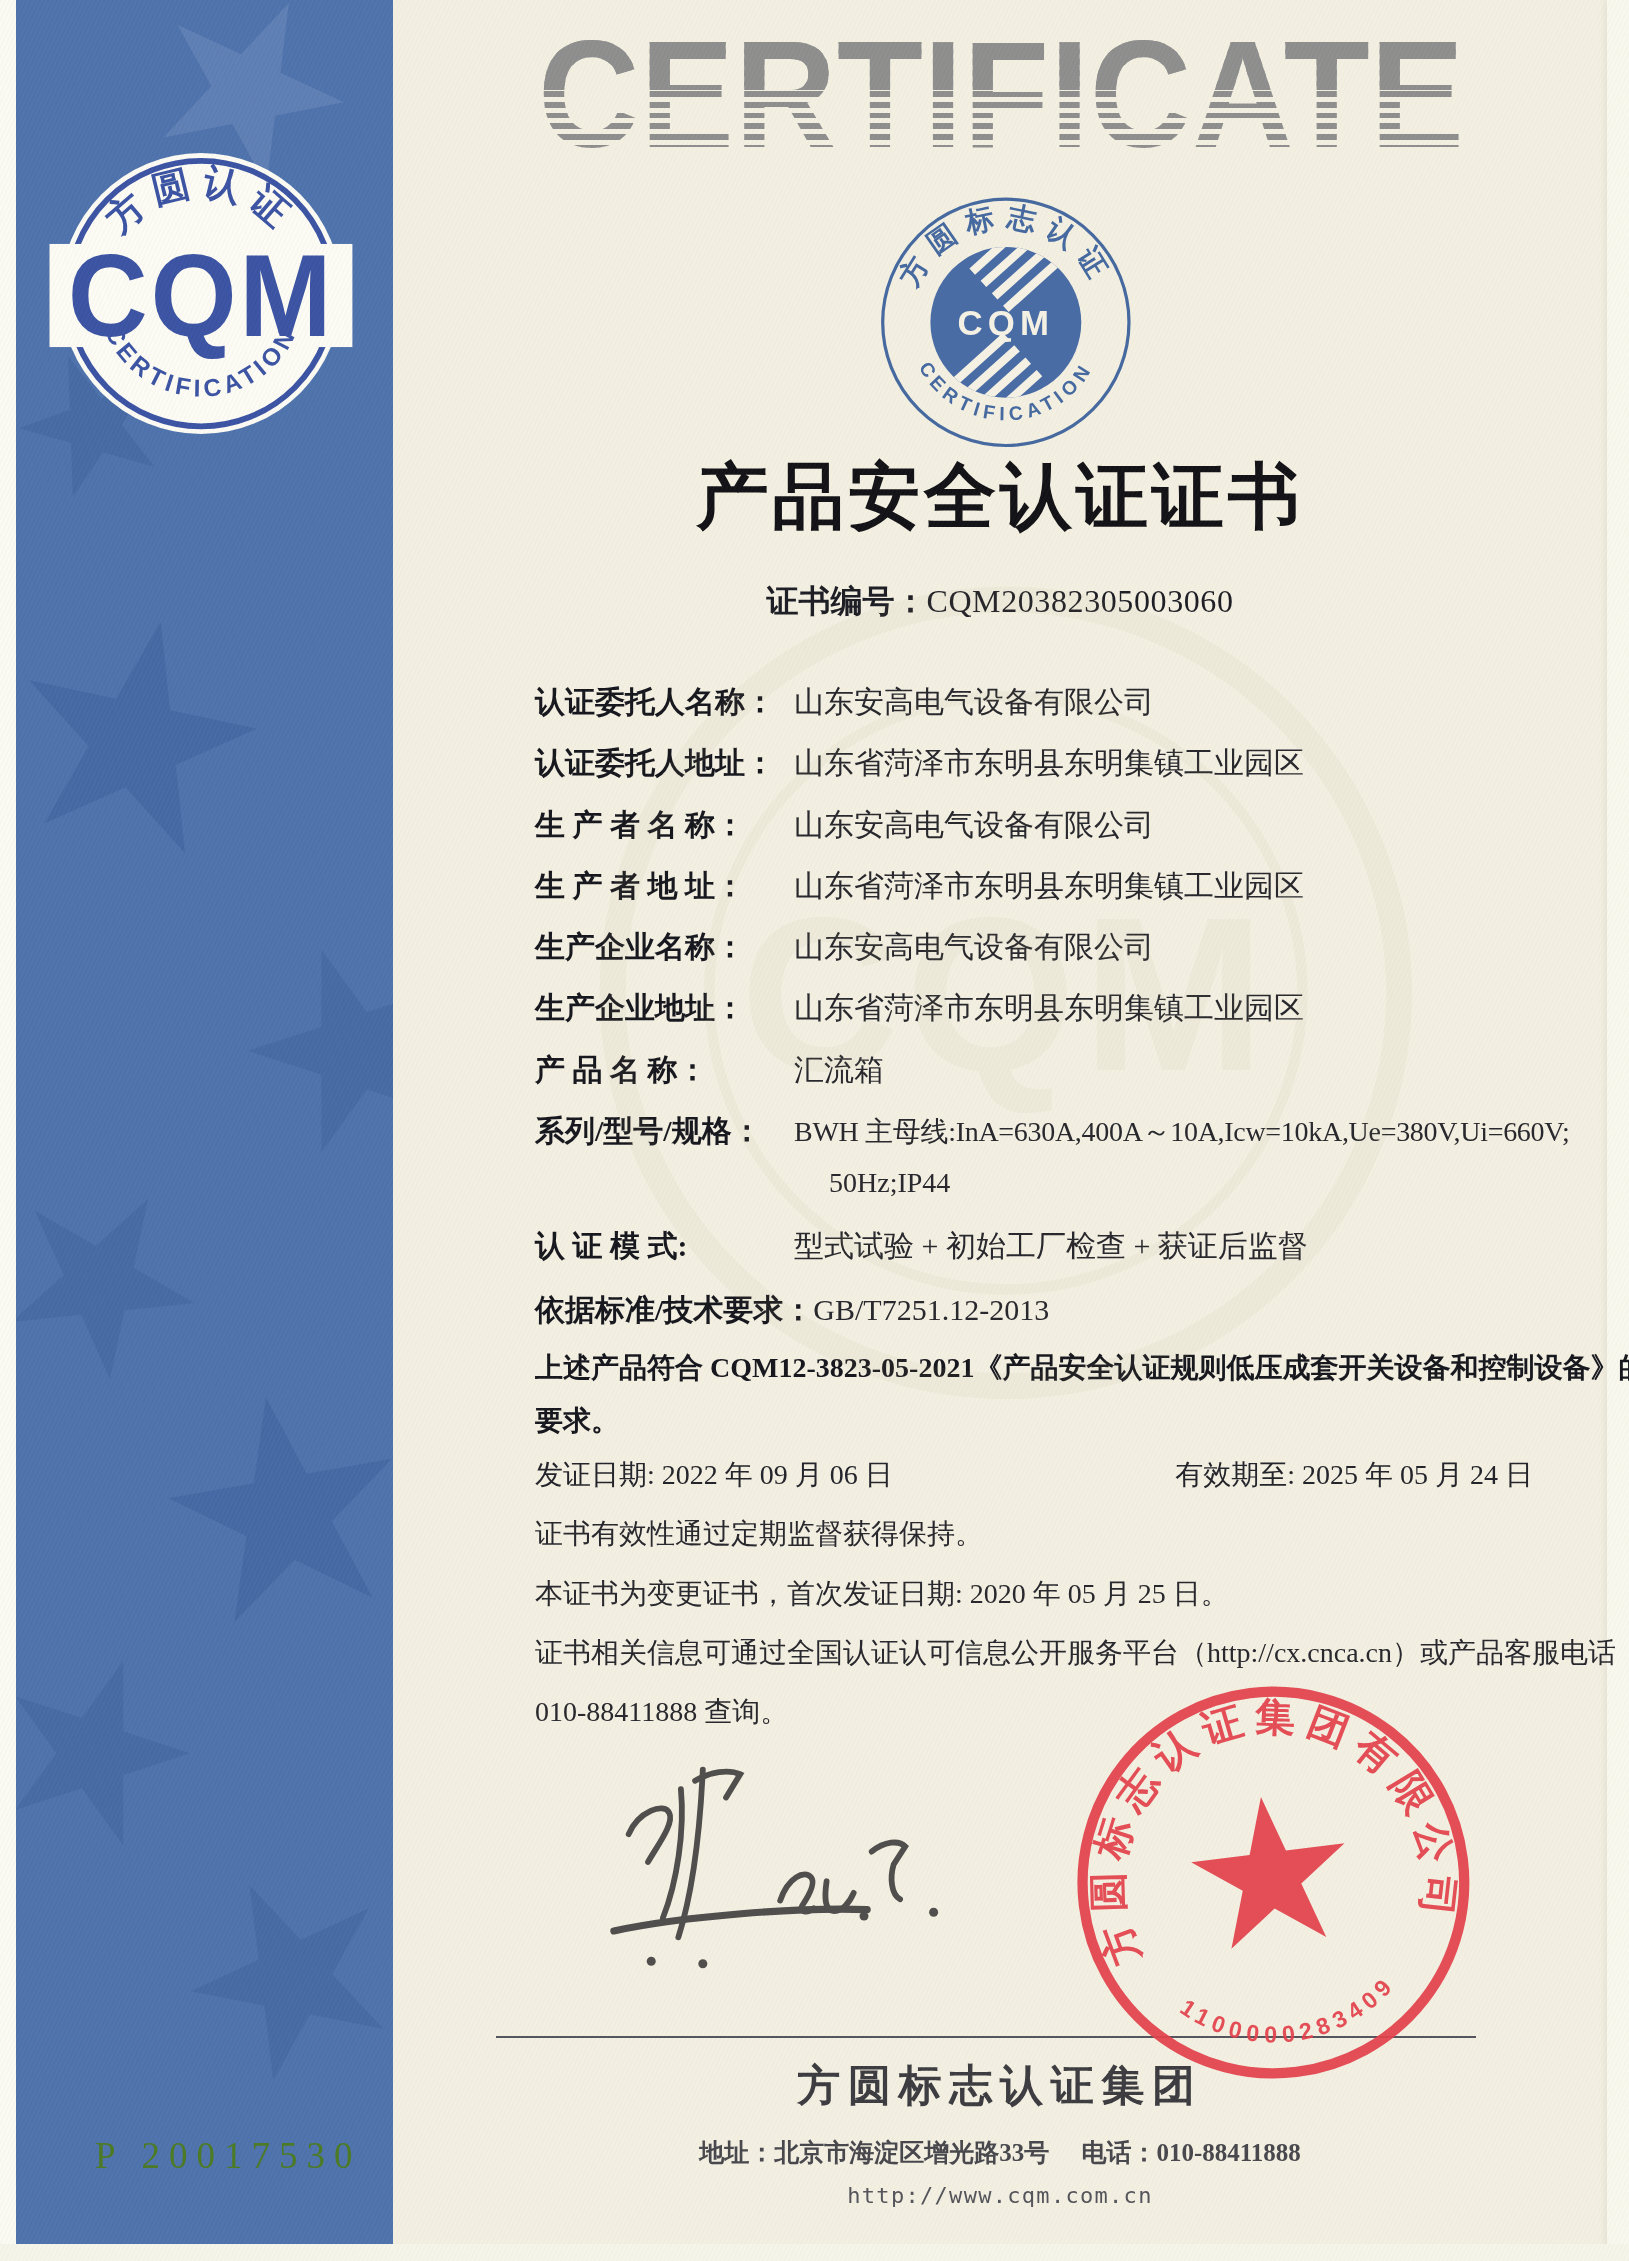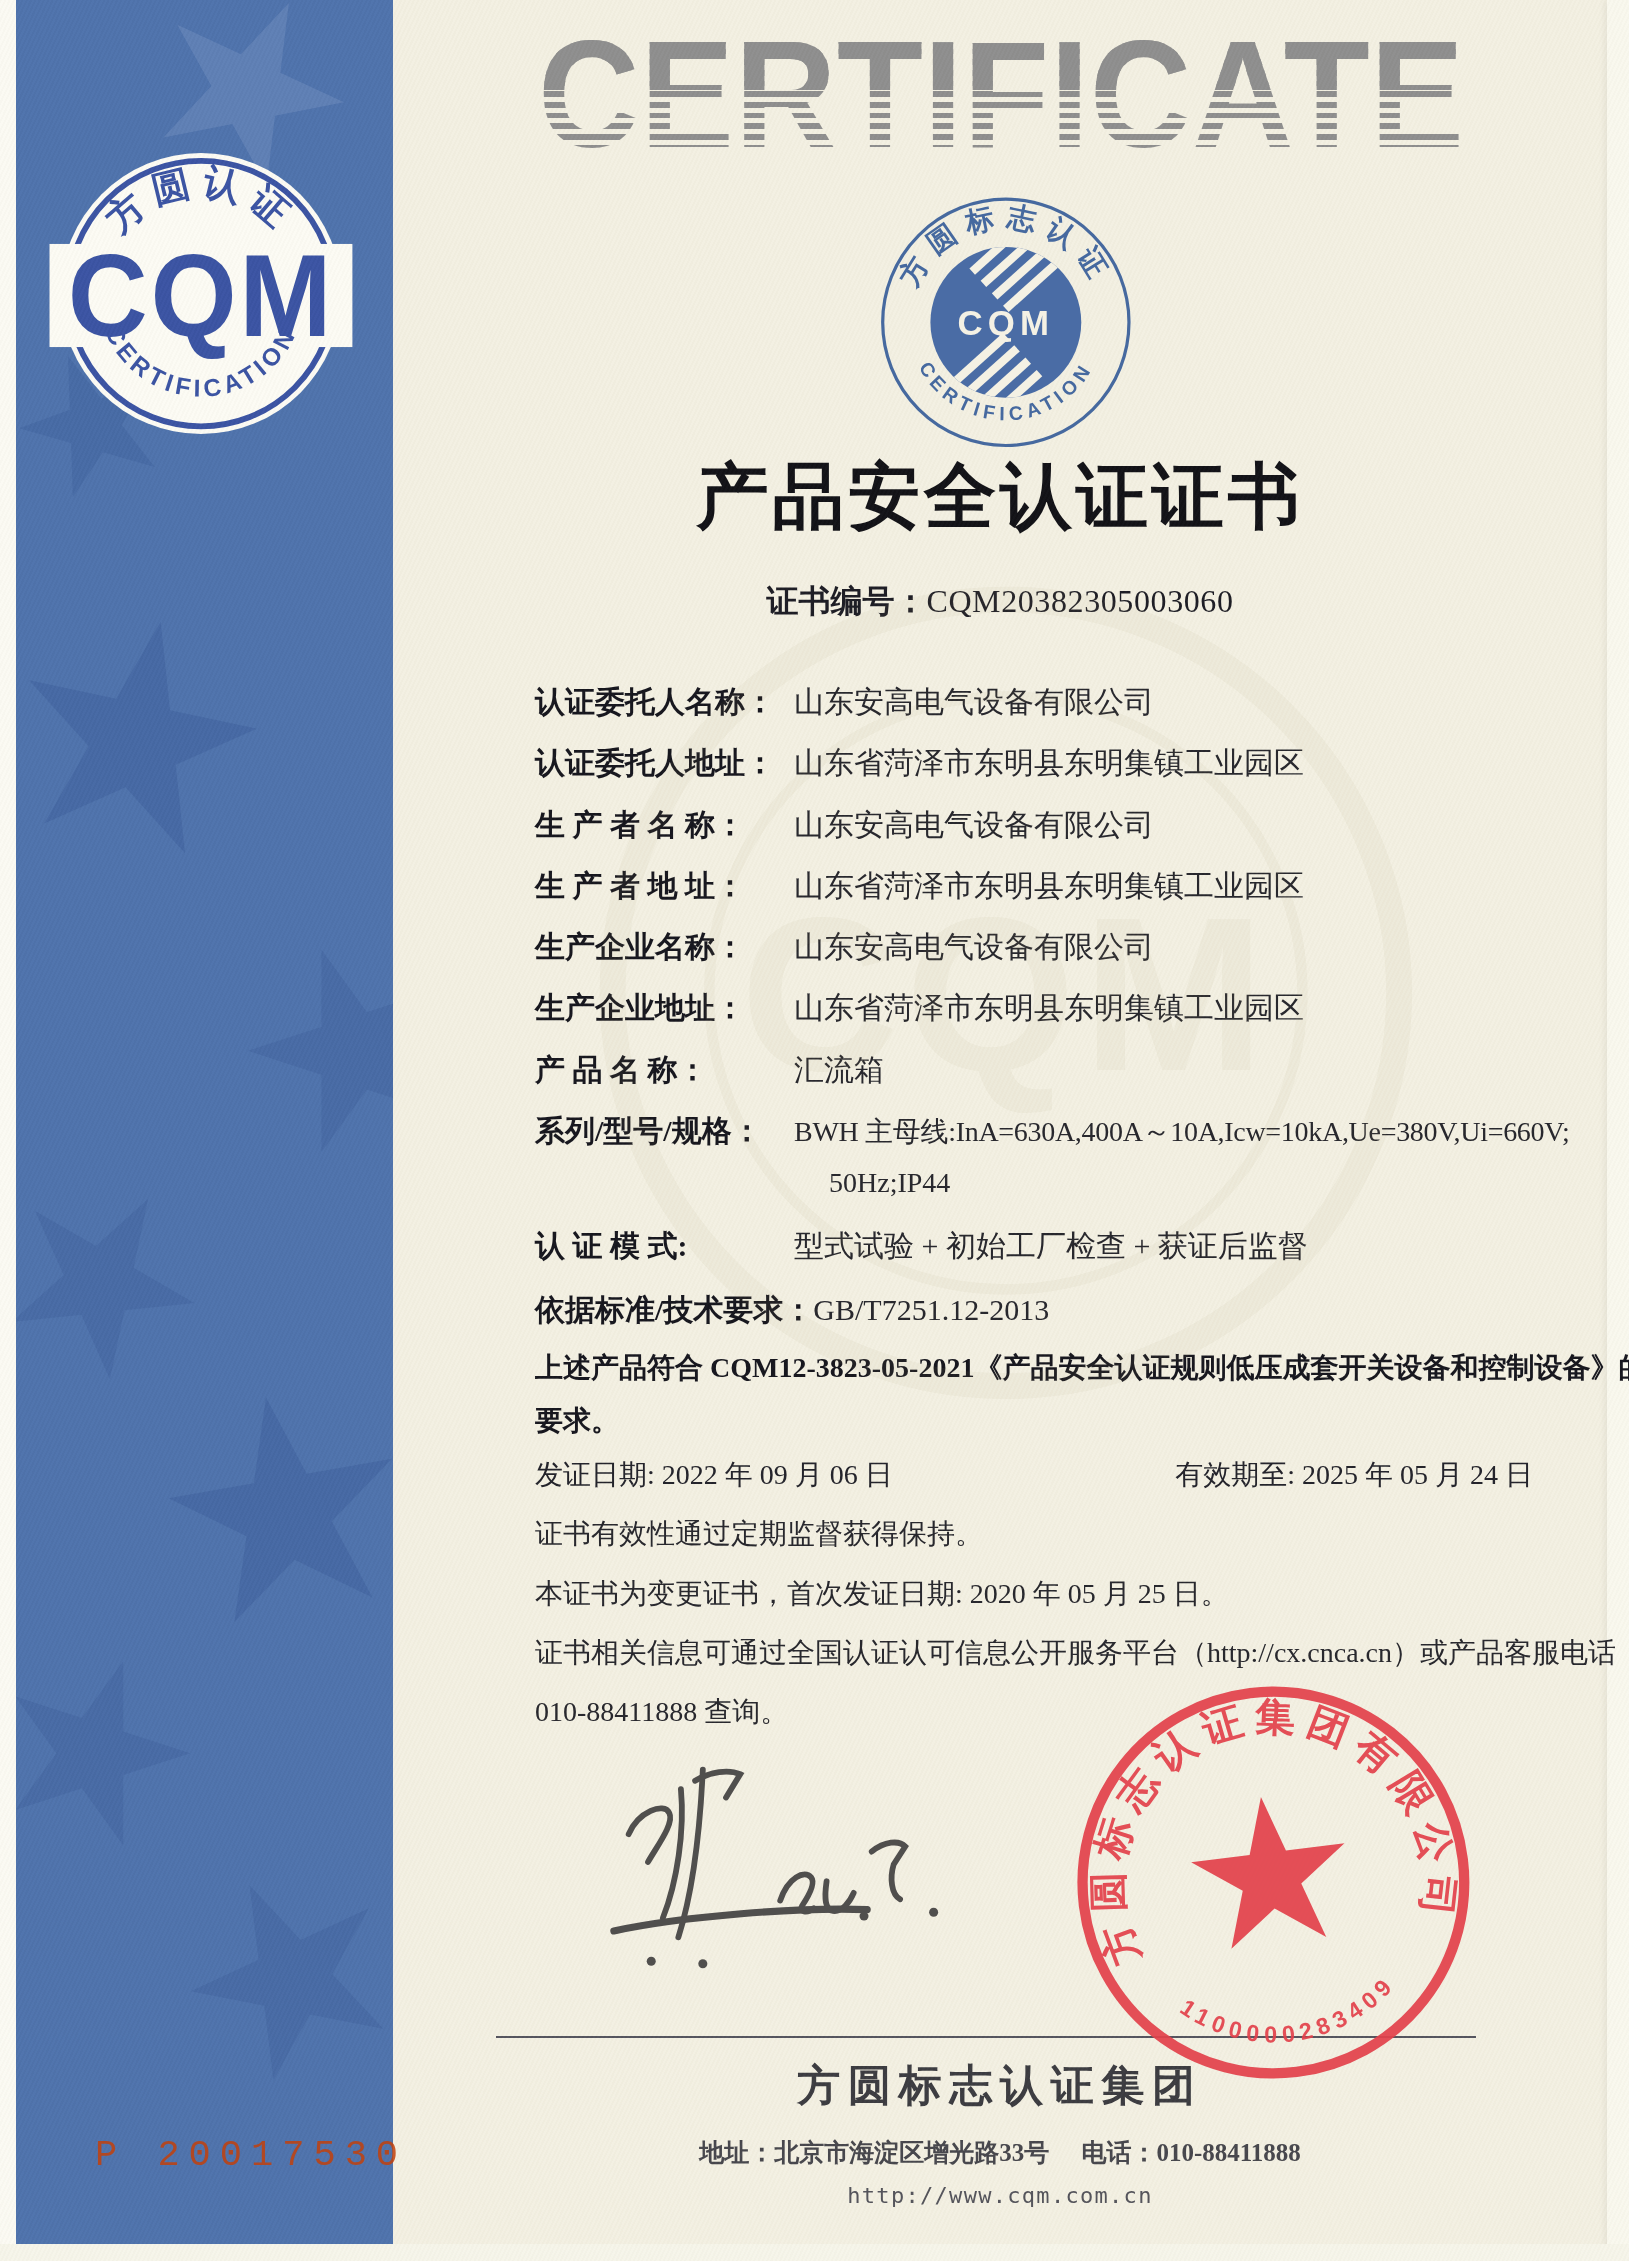--- a/index.html
+++ b/index.html
@@ -5,22 +5,22 @@
   html,body{margin:0;padding:0;background:#d8d5c9;}
   .page{position:relative;width:1630px;height:2261px;background:#f3f0e2;overflow:hidden;
         font-family:"Liberation Serif","DejaVu Serif",serif;}
   .page::after{content:"";position:absolute;inset:0;pointer-events:none;
         background:repeating-linear-gradient(115deg, rgba(90,80,40,0.018) 0 1.9px, rgba(255,255,255,0.02) 1.9px 3.9px);}
   .edge-left{position:absolute;left:0;top:0;width:16px;height:100%;background:#fbfaf3;}
   .edge-right{position:absolute;right:0;top:0;width:23px;height:100%;background:#f9f8ee;box-shadow:-3.2px 0 6.4px rgba(0,0,0,0.05);}
   .edge-bottom{position:absolute;left:0;bottom:0;width:100%;height:17px;background:#f6f5ea;}
 
   .sidebar{position:absolute;left:16px;top:0;width:377px;height:2244px;background:#4e72ac;}
-  .serial{position:absolute;left:95px;top:2134px;font-family:Liberation Mono, monospace;
-          font-size:37px;letter-spacing:9px;color:#c2410c;opacity:.85;z-index:5;}
+  .serial{position:absolute;left:95px;top:2134px;font-family:Liberation Serif, serif;
+          font-size:37px;letter-spacing:9px;color:#4d7c0f;opacity:.85;z-index:5;}
 
   .cert-word{position:absolute;left:538px;top:6.4px;white-space:nowrap;
      font-family:"Liberation Sans","DejaVu Sans",sans-serif;font-weight:700;
      font-size:138px;letter-spacing:0.6px;line-height:161px;color:transparent;
      transform:scale(1.02,1.1);transform-origin:left top;
      background-image:
        linear-gradient(to bottom, #8e8e8e 0 76px, rgba(142,142,142,0) 76px),
        repeating-linear-gradient(to bottom, #8e8e8e 0 5.2px, rgba(142,142,142,0) 5.2px 9.7px);
      -webkit-background-clip:text;background-clip:text;}
 

